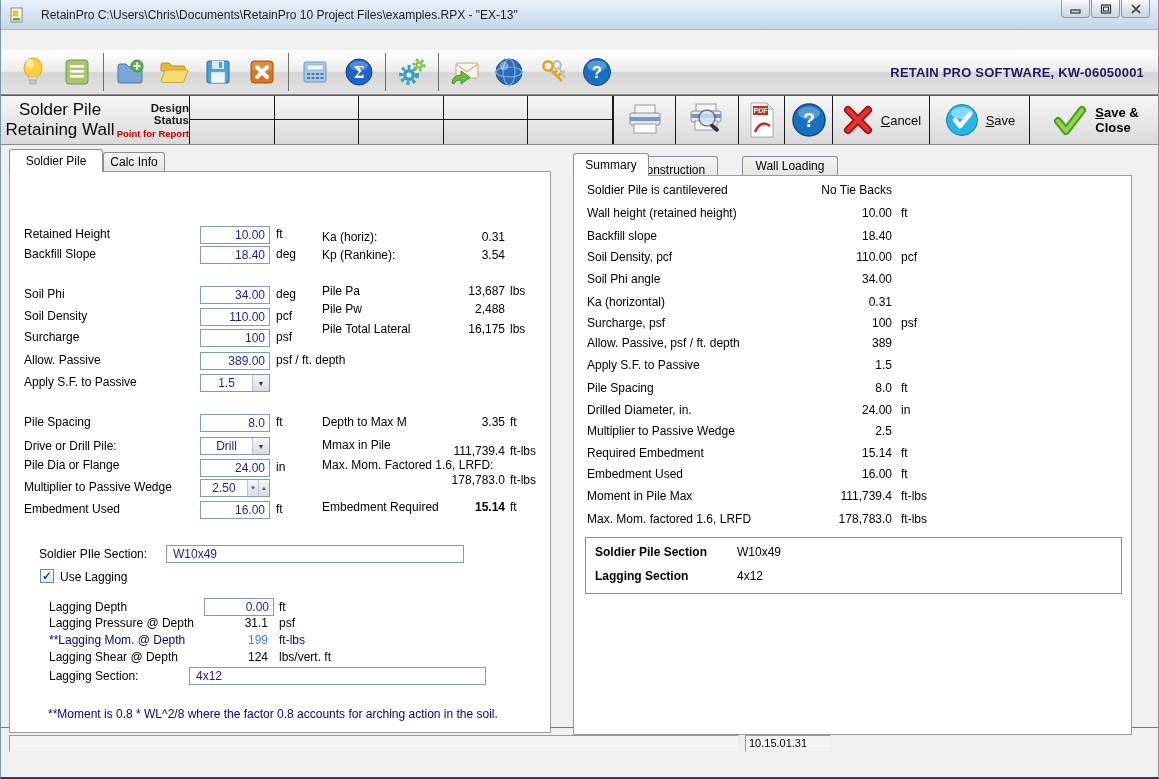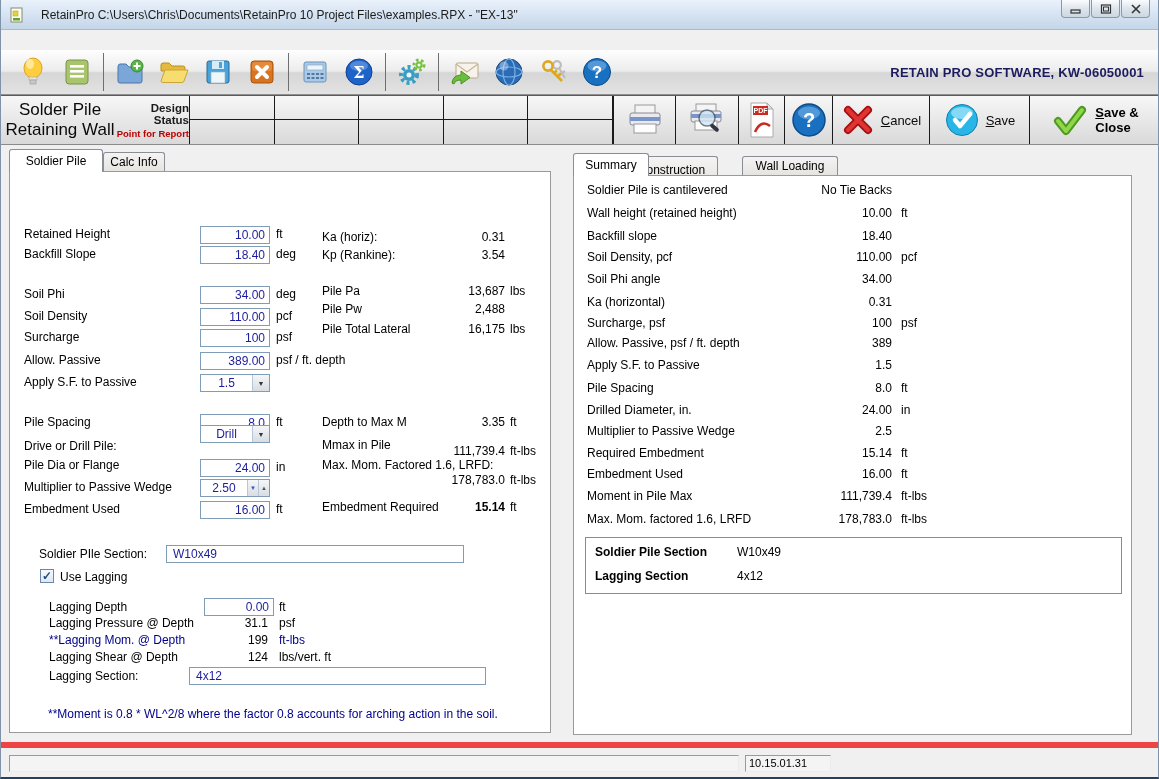--- a/index.html
+++ b/index.html
@@ -52,21 +52,21 @@
   .tab{position:absolute;border:1px solid #8a8d96;border-bottom:none;border-radius:3px 3px 0 0;
     font-size:12px;display:flex;align-items:center;justify-content:center;
     background:linear-gradient(#f5f4f3,#e6e4e1);z-index:2}
   .tab.active{background:#fff;z-index:5}
   
   .lbl{position:absolute;font-size:12px;color:#000;white-space:nowrap;line-height:15px}
   .lbl.b{font-weight:bold}
   .lbl.blue{color:#00008b}
   .val{position:absolute;font-size:12px;color:#000;text-align:right;white-space:nowrap}
   .val.b{font-weight:bold}
-  .val.blue{color:#000000}
+  .val.blue{color:#3b82f6}
   .unit{position:absolute;font-size:12px;color:#000;white-space:nowrap}
   .unit.blue{color:#00008b}
   .fin{position:absolute;height:18px;border:1px solid #7f9db9;background:#fff;color:#1c1c9c;
     font-family:"Liberation Sans",sans-serif;font-size:12px;text-align:right;padding-right:4px}
   .finl{text-align:left;padding-left:6px}
   .combo{position:absolute;height:18px;border:1px solid #7f9db9;background:#fff;display:flex}
   .combo .cv{flex:1;color:#1c1c9c;font-size:12px;display:flex;align-items:center;justify-content:center}
   .combo .cbtn{width:17px;border-left:1px solid #b5c7d8;background:linear-gradient(#f5f6f7,#d8dde2);
     display:flex;align-items:center;justify-content:center;font-size:7px;color:#333}
   .combo .sbtn{width:11px;border-left:1px solid #b5c7d8;background:linear-gradient(#f5f6f7,#d8dde2);
@@ -74,21 +74,21 @@
   .chk{position:absolute;width:14px;height:14px;border:1px solid #6a86a8;
     background:linear-gradient(#f6fafd,#dde8f1);display:flex;align-items:center;justify-content:center;
     font-size:12px;font-weight:bold;color:#27497e;line-height:12px}
   
   .sl{position:absolute;left:13px;font-size:12px;white-space:nowrap}
   .sv{position:absolute;left:150px;width:168px;text-align:right;font-size:12px;white-space:nowrap}
   .su{position:absolute;left:327px;font-size:12px;white-space:nowrap}
   .srow{position:absolute;left:0;width:100%;height:16px}
   .secbox{position:absolute;left:11px;top:361px;width:537px;height:57px;border:1px solid #8a8a8a}
   
-  .statusbar{position:absolute;left:0;top:742px;width:100%;height:29px;background:#f0f0f0;border-top:6px solid #ef4444}
+  .statusbar{position:absolute;left:0;top:727px;width:100%;height:29px;background:#f0f0f0;border-top:1px solid #ef4444}
   .sunken{position:absolute;top:7px;height:17px;border:1px solid;border-color:#9a9a9a #ececec #ececec #9a9a9a;background:#f4f4f4}
   .version{font-size:11px;color:#000;line-height:15px;padding-left:3px}
 </style>
 </head>
 <body>
 
 <div class="window">
 
   <div class="titlebar">
     <svg width="16" height="16">
@@ -356,21 +356,21 @@
       <div class="combo" style="left:190px;top:202px;width:70px">
         <span class="cv">1.5</span>
         <span class="cbtn">▼</span>
       </div>
 
       <span class="lbl" style="left:14px;top:243px">Pile Spacing</span>
       <input class="fin" style="left: 190px; top: 242px; width: 70px;" value="8.0">
       <span class="unit" style="left:266px;top:243px">ft</span>
 
       <span class="lbl" style="left:14px;top:267px">Drive or Drill Pile:</span>
-      <div class="combo" style="left:190px;top:253px;width:70px">
+      <div class="combo" style="left:190px;top:265px;width:70px">
         <span class="cv">Drill</span>
         <span class="cbtn">▼</span>
       </div>
 
       <span class="lbl" style="left:14px;top:286px">Pile Dia or Flange</span>
       <input class="fin" style="left: 190px; top: 287px; width: 70px;" value="24.00">
       <span class="unit" style="left:266px;top:288px">in</span>
 
       <span class="lbl" style="left:14px;top:308px">Multiplier to Passive Wedge</span>
       <div class="combo" style="left:190px;top:307px;width:70px">

